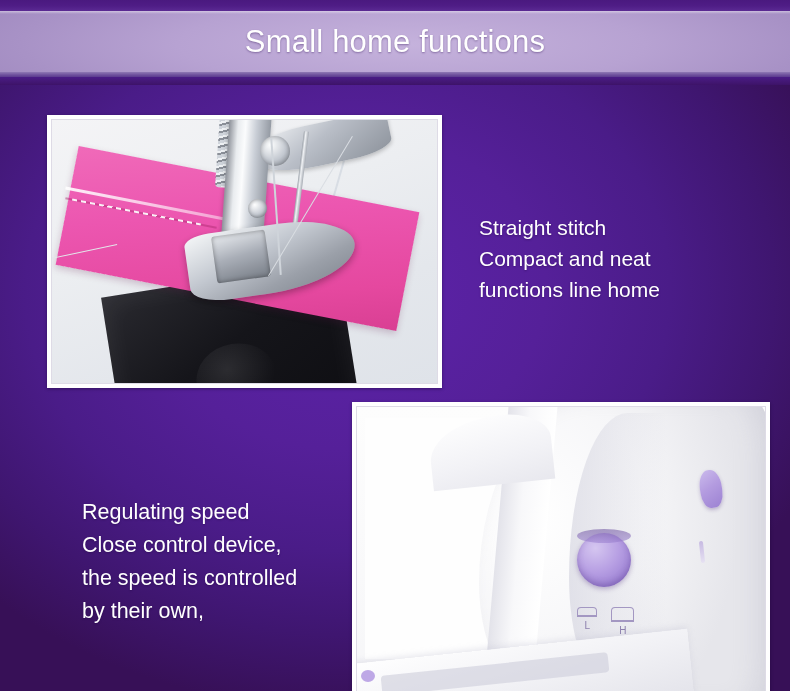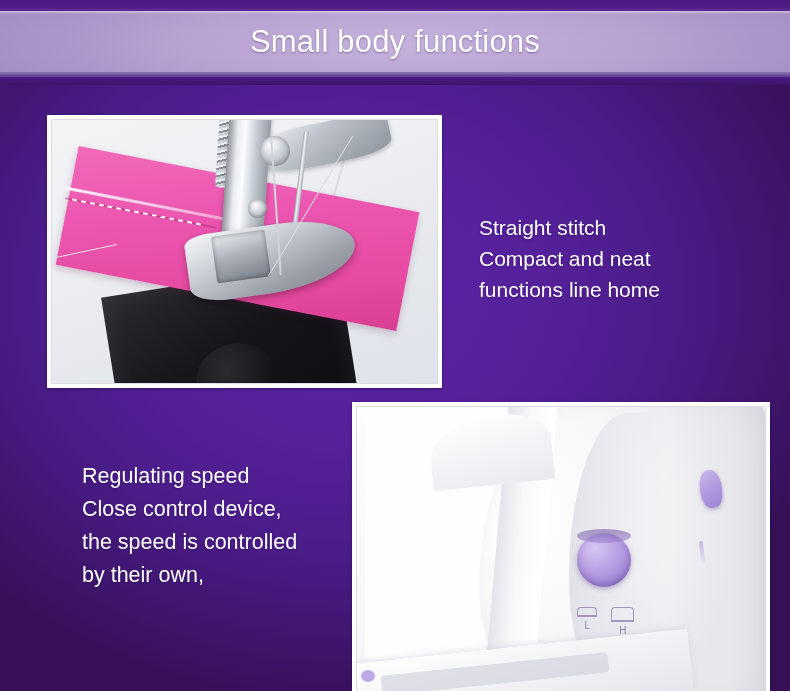--- a/index.html
+++ b/index.html
@@ -396,33 +396,33 @@
   
   .caption {
     position: absolute;
     color: #ffffff;
     font-size: 21px;
     line-height: 31px;
     white-space: pre-line;
     text-shadow: 0 1px 2px rgba(35,10,65,.4);
   }
   #caption-1 { left: 479px; top: 212px; }
-  #caption-2 { left: 82px; top: 460px; font-size: 21.5px; line-height: 33px; }
+  #caption-2 { left: 82px; top: 496px; font-size: 21.5px; line-height: 33px; }
 </style>
 </head>
 <body>
 
 <div class="page">
 
   <div class="banner">
     <div class="banner-dark-top"></div>
     <div class="banner-light"></div>
     <div class="banner-sep"></div>
     <div class="banner-dark-bottom"></div>
-    <div class="banner-title">Small body functions</div>
+    <div class="banner-title">Small home functions</div>
   </div>
 
   <div class="photo-frame" id="photo-1">
     <div class="inner-rule">
       <div class="photo">
         <div class="p1-bg"></div>
         <div class="p1-platebar"></div>
         <div class="p1-plate2"></div>
         <div class="p1-black"></div>
         <div class="p1-fabric"></div>

